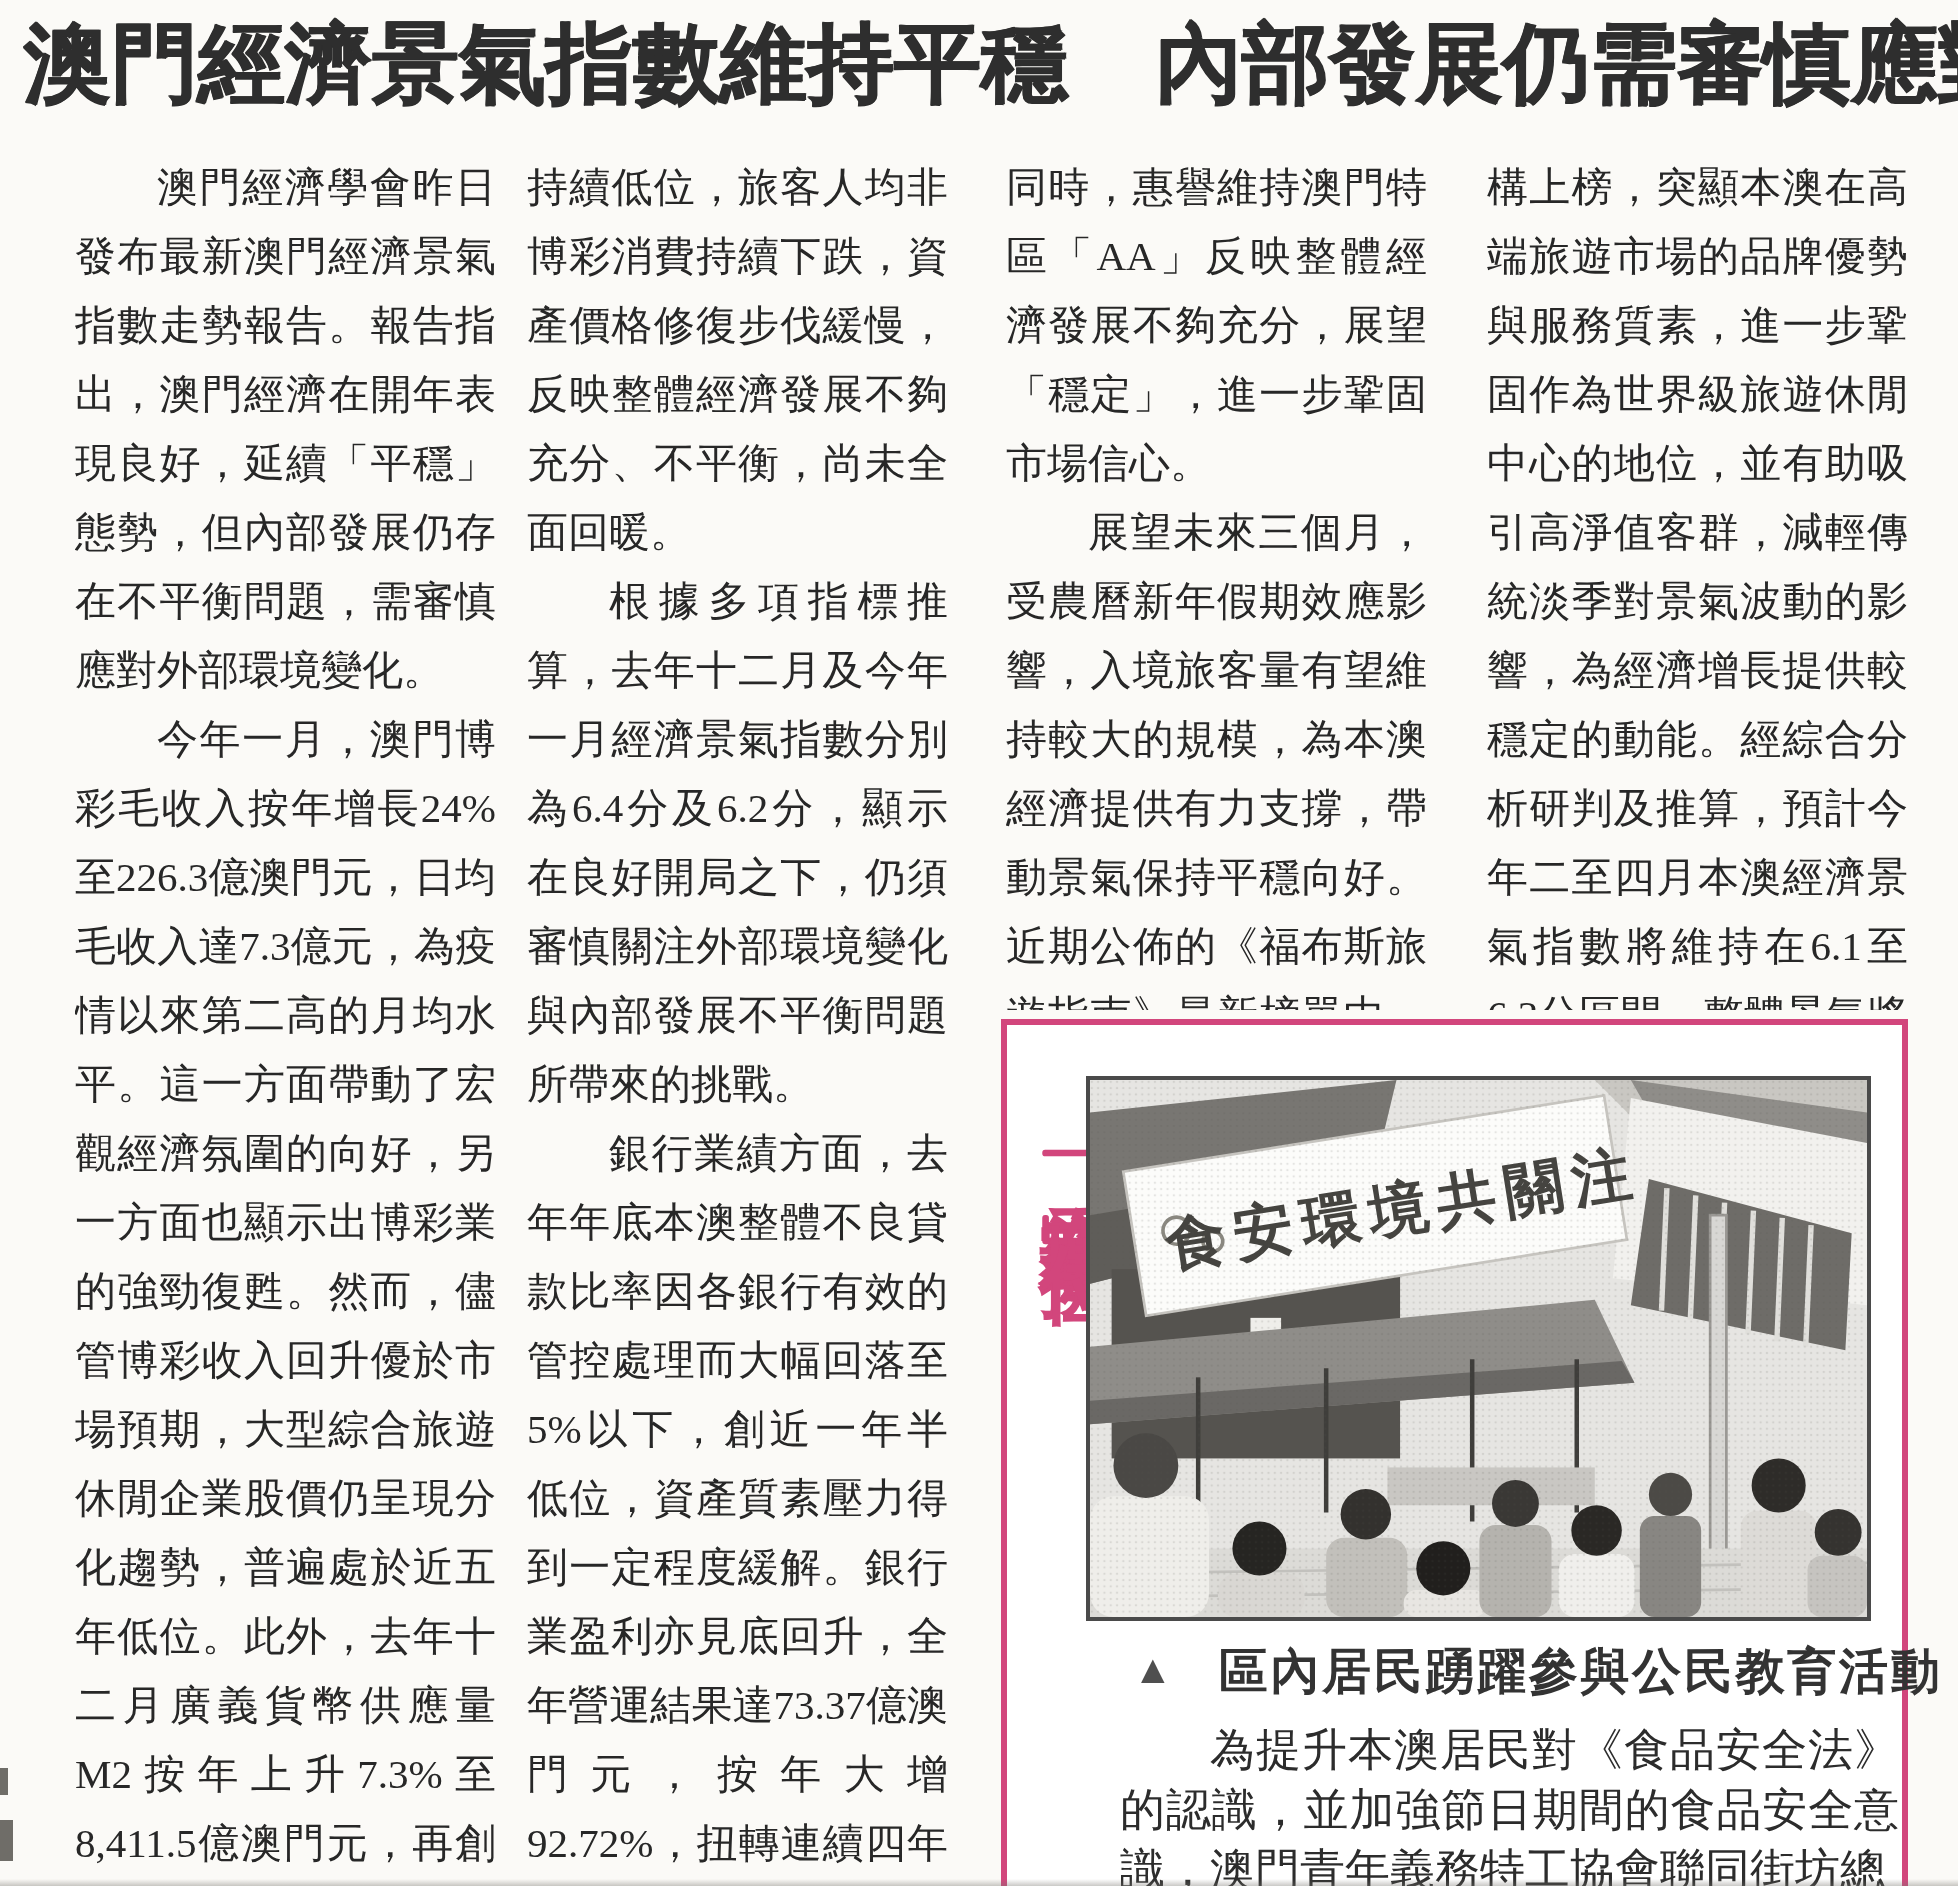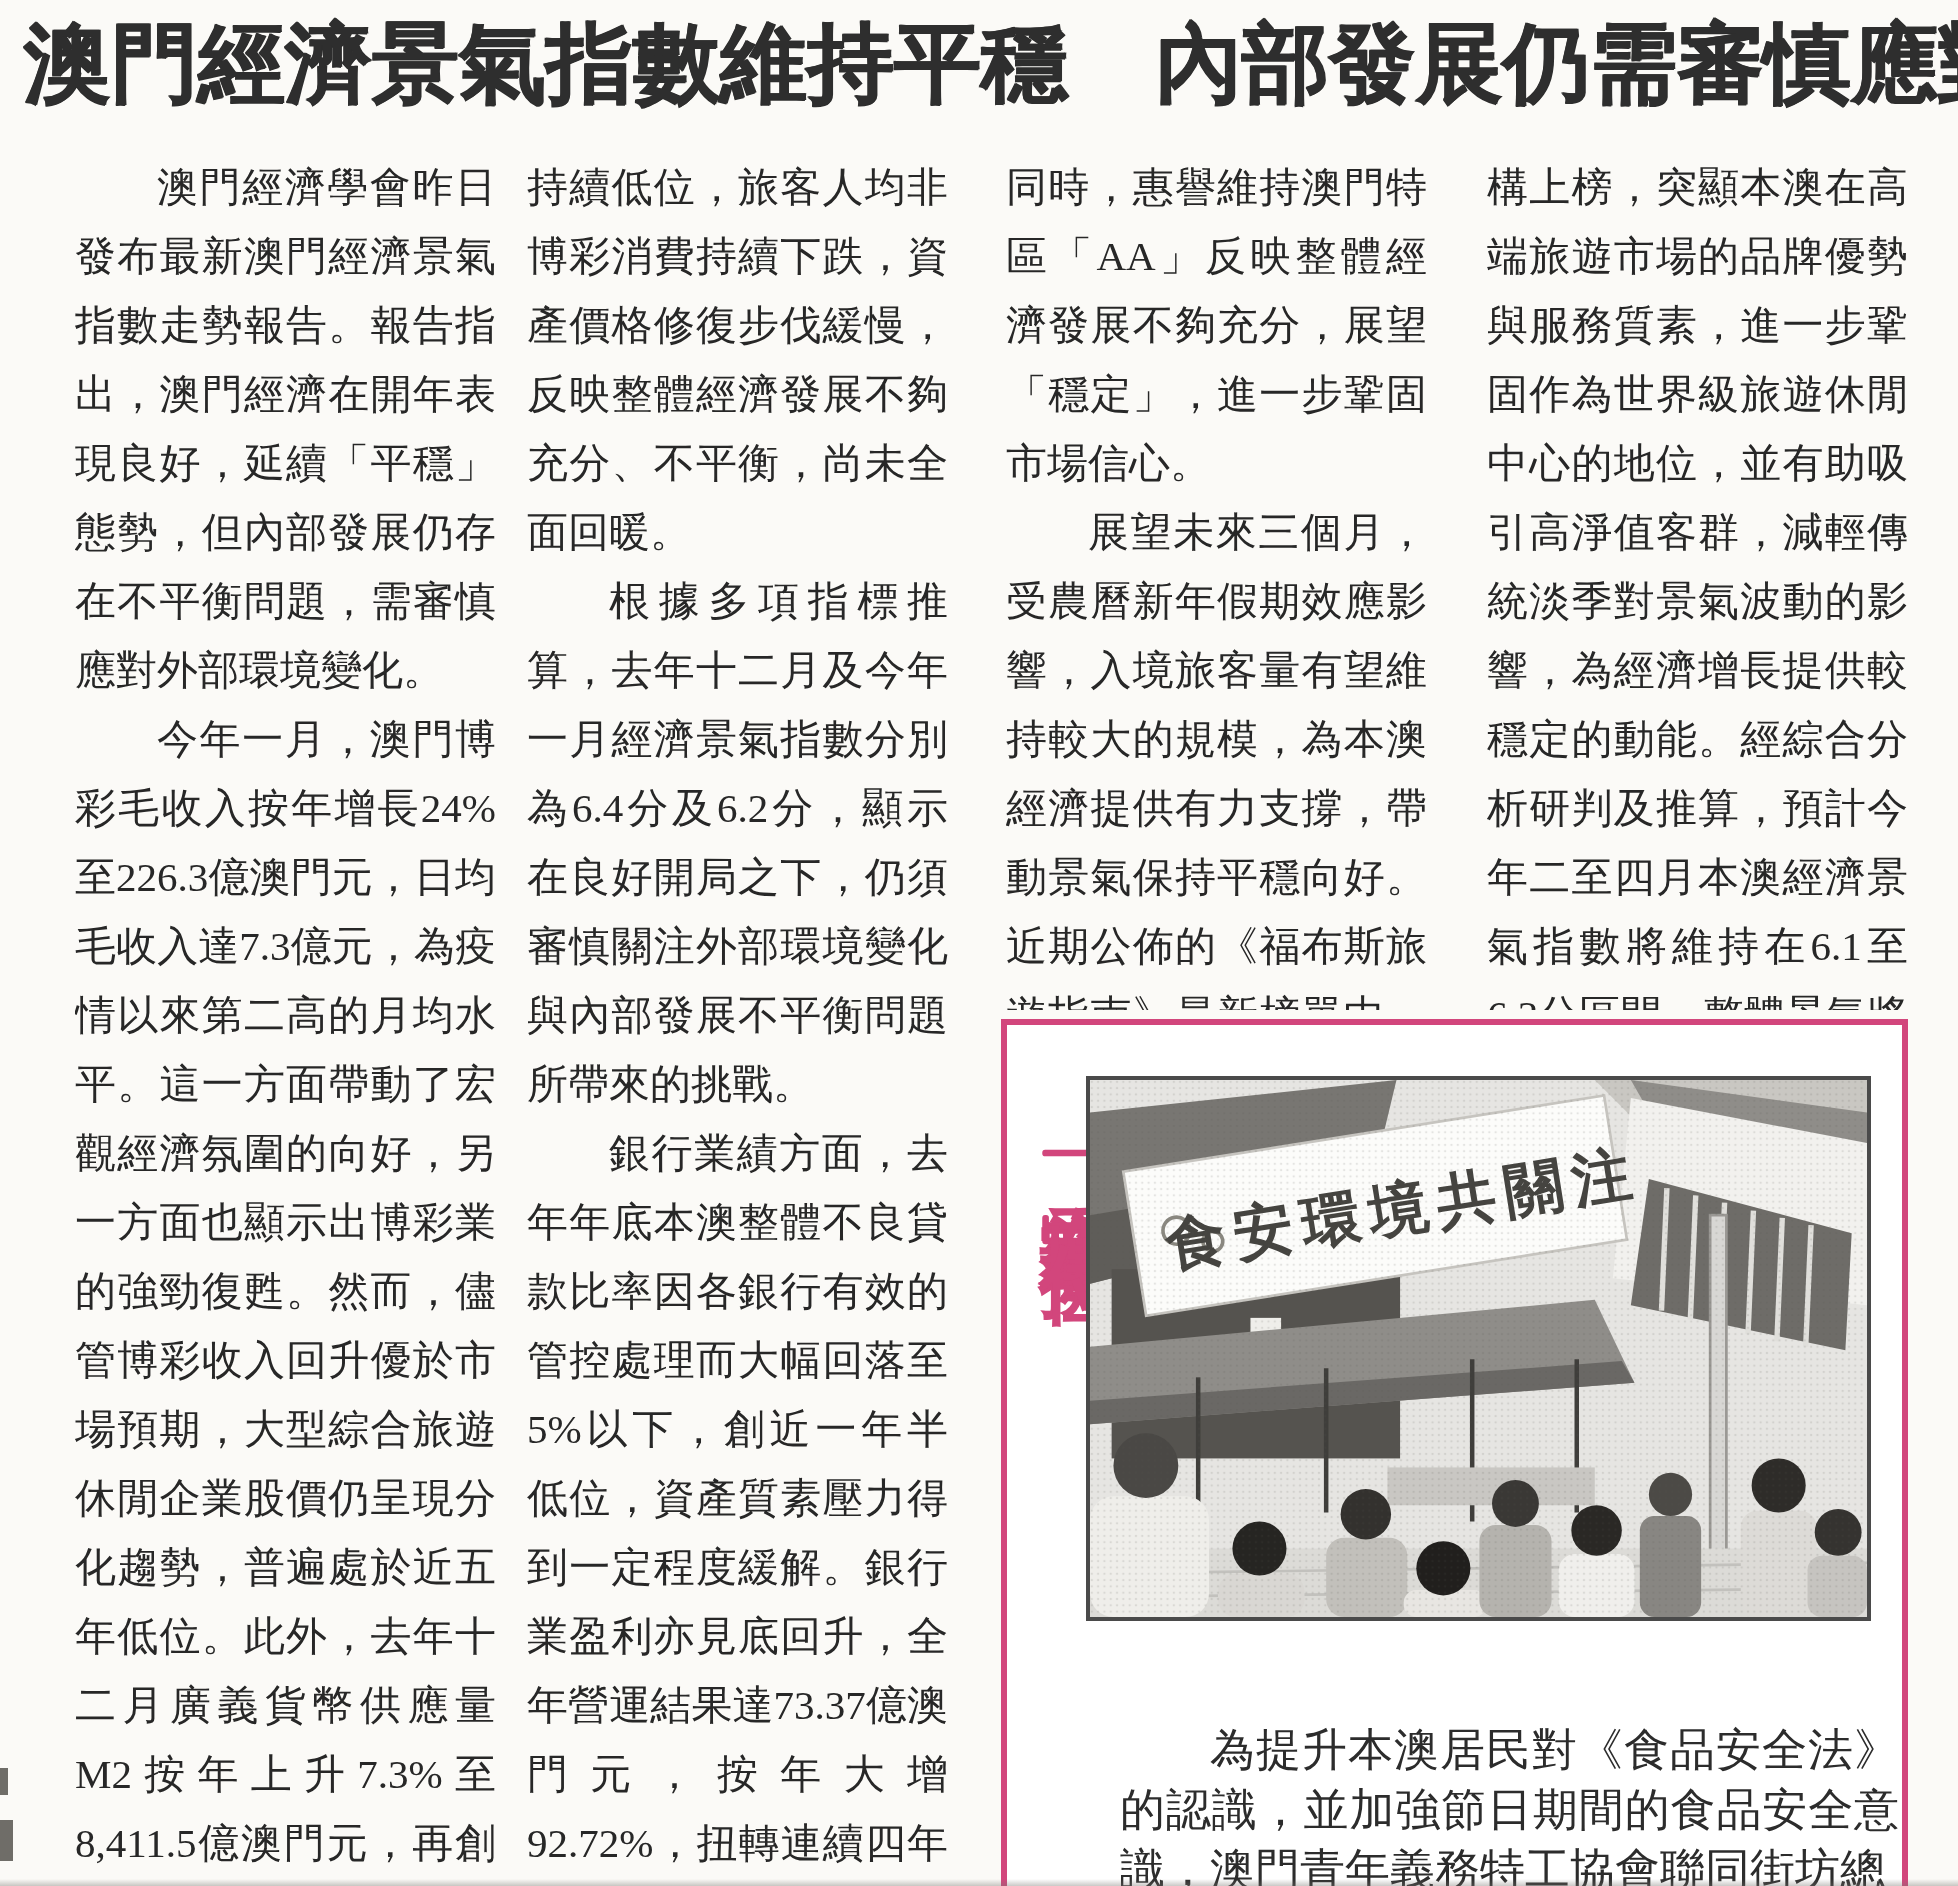--- a/index.html
+++ b/index.html
@@ -164,20 +164,24 @@
           <circle cx="644" cy="460" r="24" fill="#4c4a46"></circle>
           <rect x="722" y="478" width="84" height="118" rx="18" fill="#dddbd7"></rect>
           <circle cx="764" cy="450" r="30" fill="#2e2c29"></circle>
           <rect x="796" y="528" width="66" height="68" rx="16" fill="#c6c4c0"></rect>
           <circle cx="830" cy="502" r="26" fill="#353330"></circle>
         </g>
         <rect x="0" y="0" width="862" height="596" fill="url(#halftone)"></rect>
       </svg>
     </figure>
 
+    <figcaption class="caption">
+      <span class="tri">▲</span>
+      <span>區內居民踴躍參與公民教育活動</span>
+    </figcaption>
 
     <p class="inset-body">為提升本澳居民對《食品安全法》的認識，並加強節日期間的食品安全意識，澳門青年義務特工協會聯同街坊總</p>
 
   </aside>
 
   <div class="edge-mark m1"></div>
   <div class="edge-mark m2"></div>
   <div class="scan-bottom"></div>
 
 </div>

